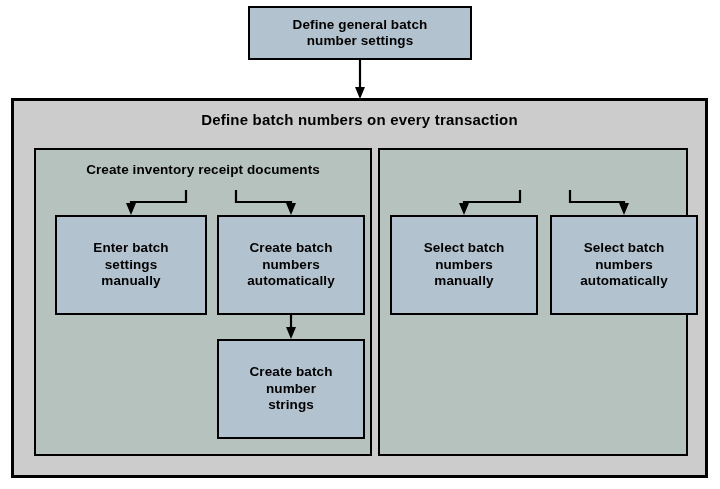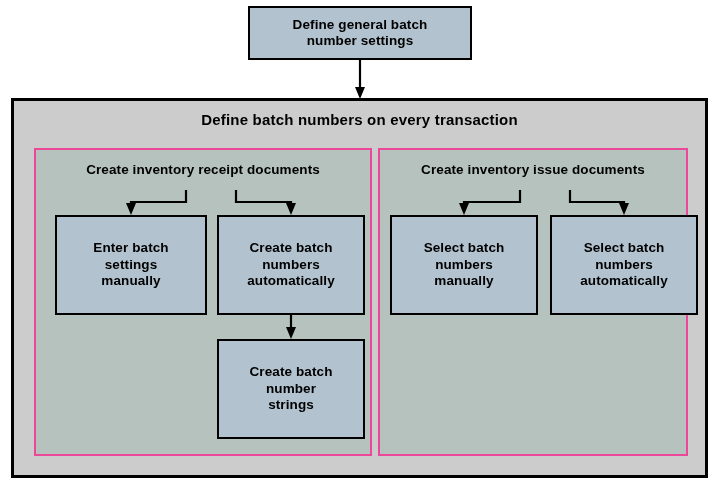--- a/index.html
+++ b/index.html
@@ -67,21 +67,21 @@
     font-size: 15px;
     font-weight: bold;
     letter-spacing: 0.2px;
   }
 
   
   .group-panel {
     position: absolute;
     box-sizing: border-box;
     background: #b6c2bd;
-    border: 2px solid #ec4899;
+    border: 2px solid #000000;
     top: 47px;
     height: 308px;
   }
   #group-receipt { left: 20px;  width: 338px; }
   #group-issue   { left: 364px; width: 310px; }
 
   .group-title {
     position: absolute;
     left: 0;
     right: 0;
@@ -167,21 +167,20 @@
 numbers
 automatically</div>
 
       <div class="node-box" id="node-create-strings">Create batch
 number
 strings</div>
     </div>
 
     <div class="group-panel" id="group-issue">
 
-      <div class="group-title">Create inventory issue documents</div>
 
       <svg class="connectors" width="310" height="308">
         <path class="conn-line" d="M 140 41 L 140 52 L 84 52 L 84 57"></path>
         <polygon class="conn-head" points="84,65 79,53 89,53"></polygon>
         <path class="conn-line" d="M 190 41 L 190 52 L 244 52 L 244 57"></path>
         <polygon class="conn-head" points="244,65 239,53 249,53"></polygon>
       </svg>
 
       <div class="node-box" id="node-select-manual">Select batch
 numbers

